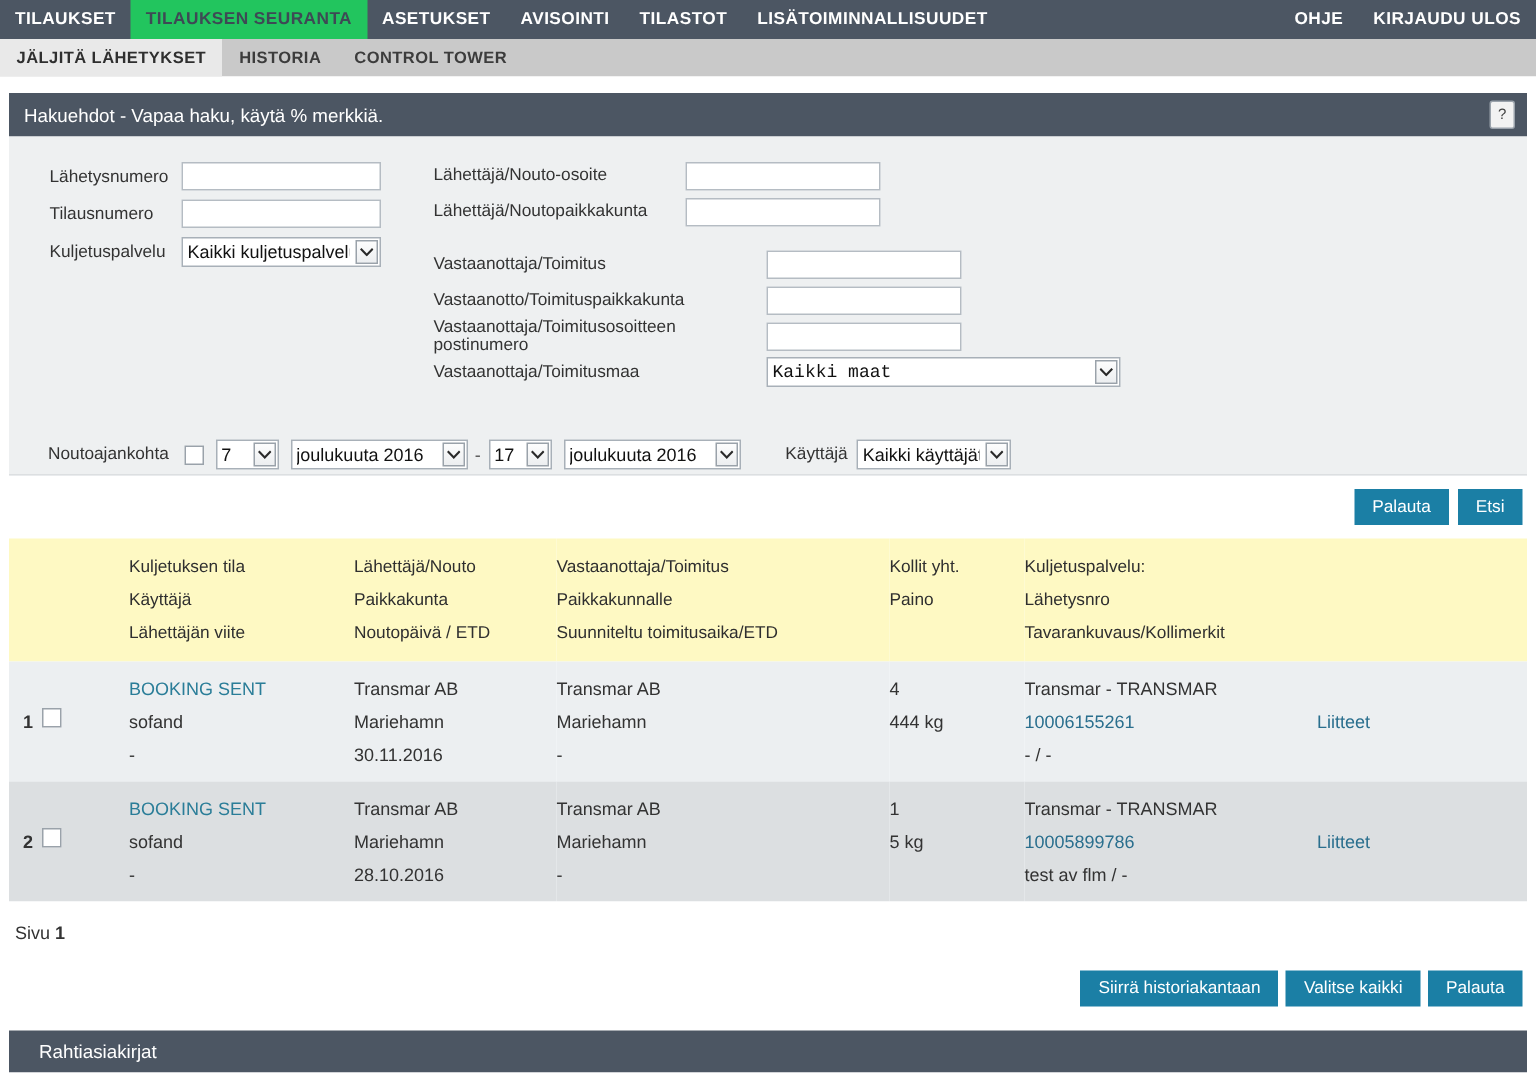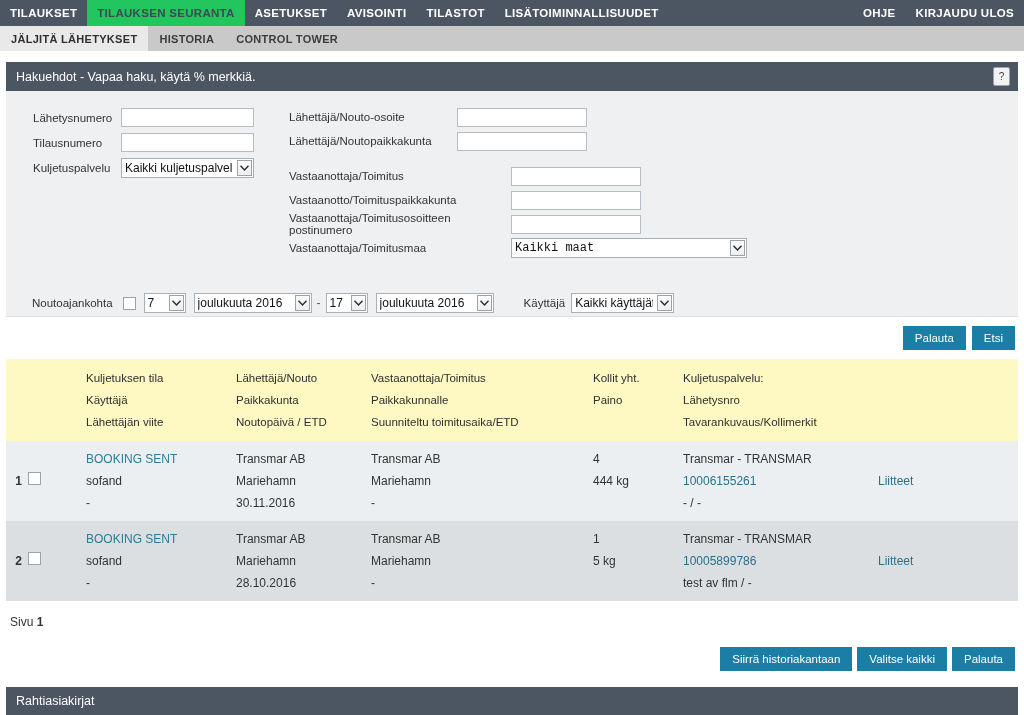--- a/index.html
+++ b/index.html
@@ -225,21 +225,21 @@
     gap: 5px;
   }
 
   
   .docpanel { margin: 4px 6px 0 6px; }
   .doc-head {
     background: #4c5663;
     height: 28px;
     display: flex;
     align-items: center;
-    padding: 0 10px;
+    padding: 0 20px;
   }
   .doc-head-title { color:#ffffff; font-size: 12.5px; }
   .doc-body {
     background: #eef0f1;
     padding: 10px;
     display: flex;
     align-items: center;
     gap: 6px;
     border-bottom: 1px solid #dcdfe1;
   }

